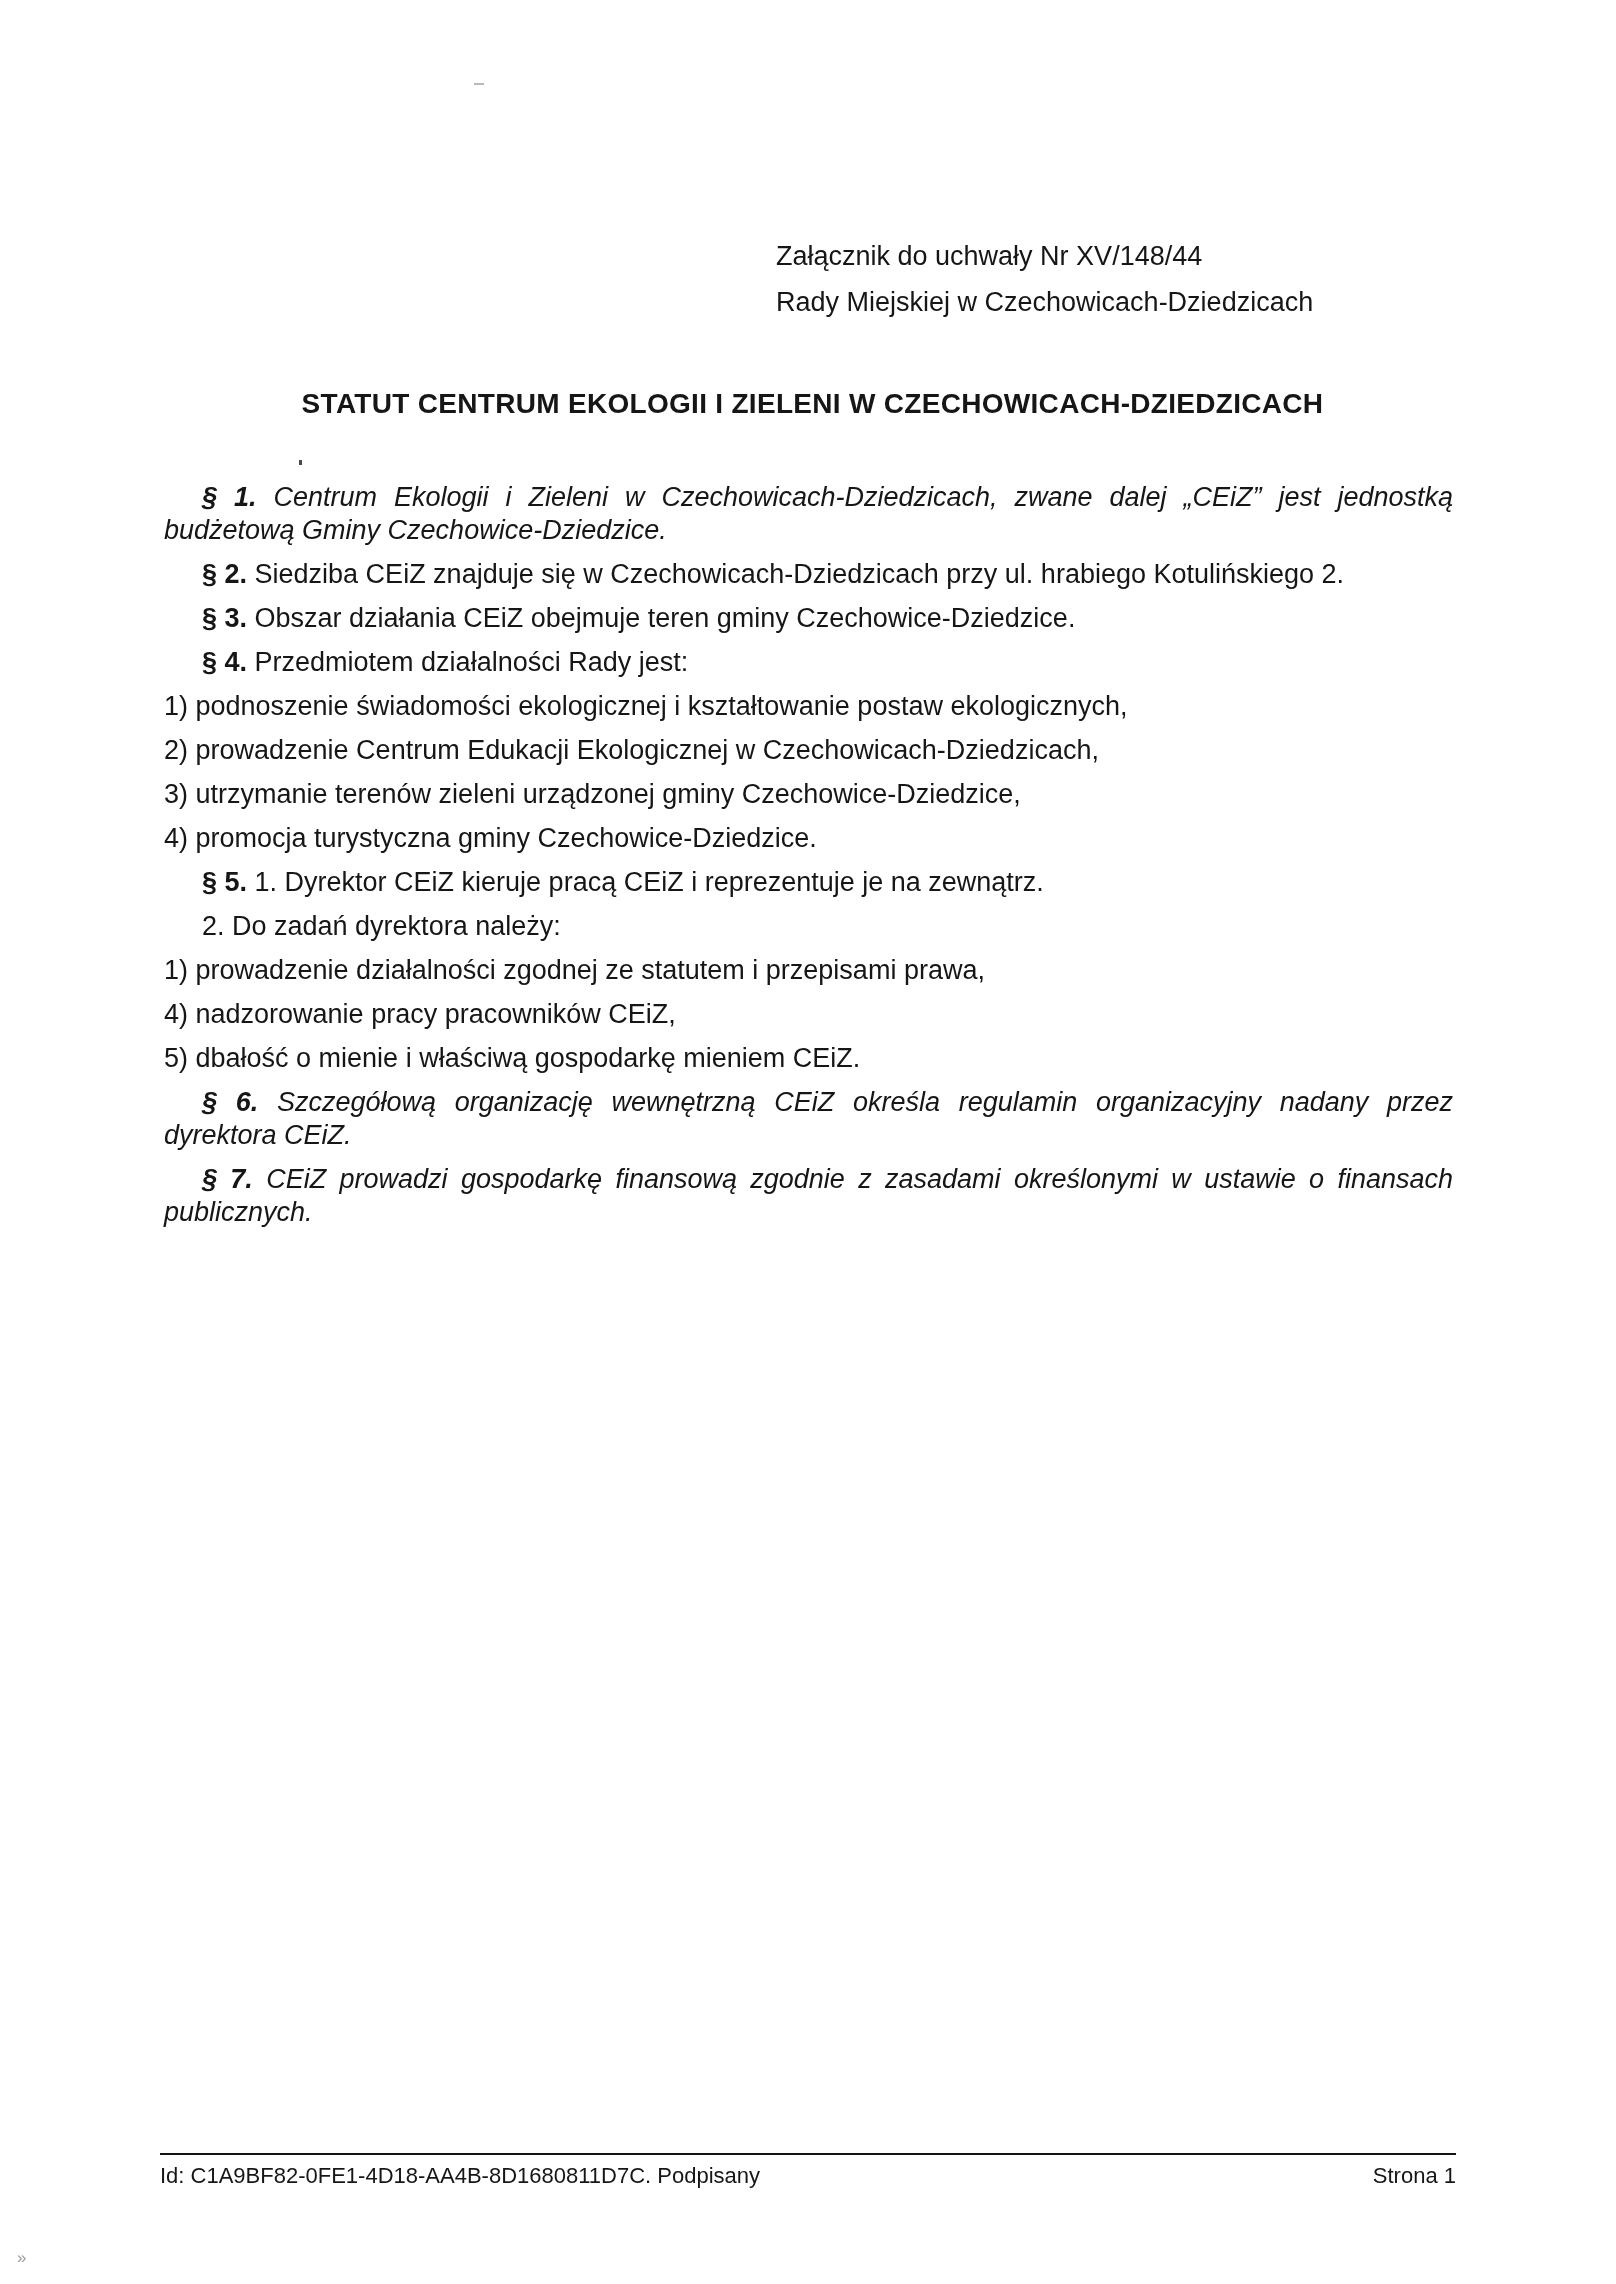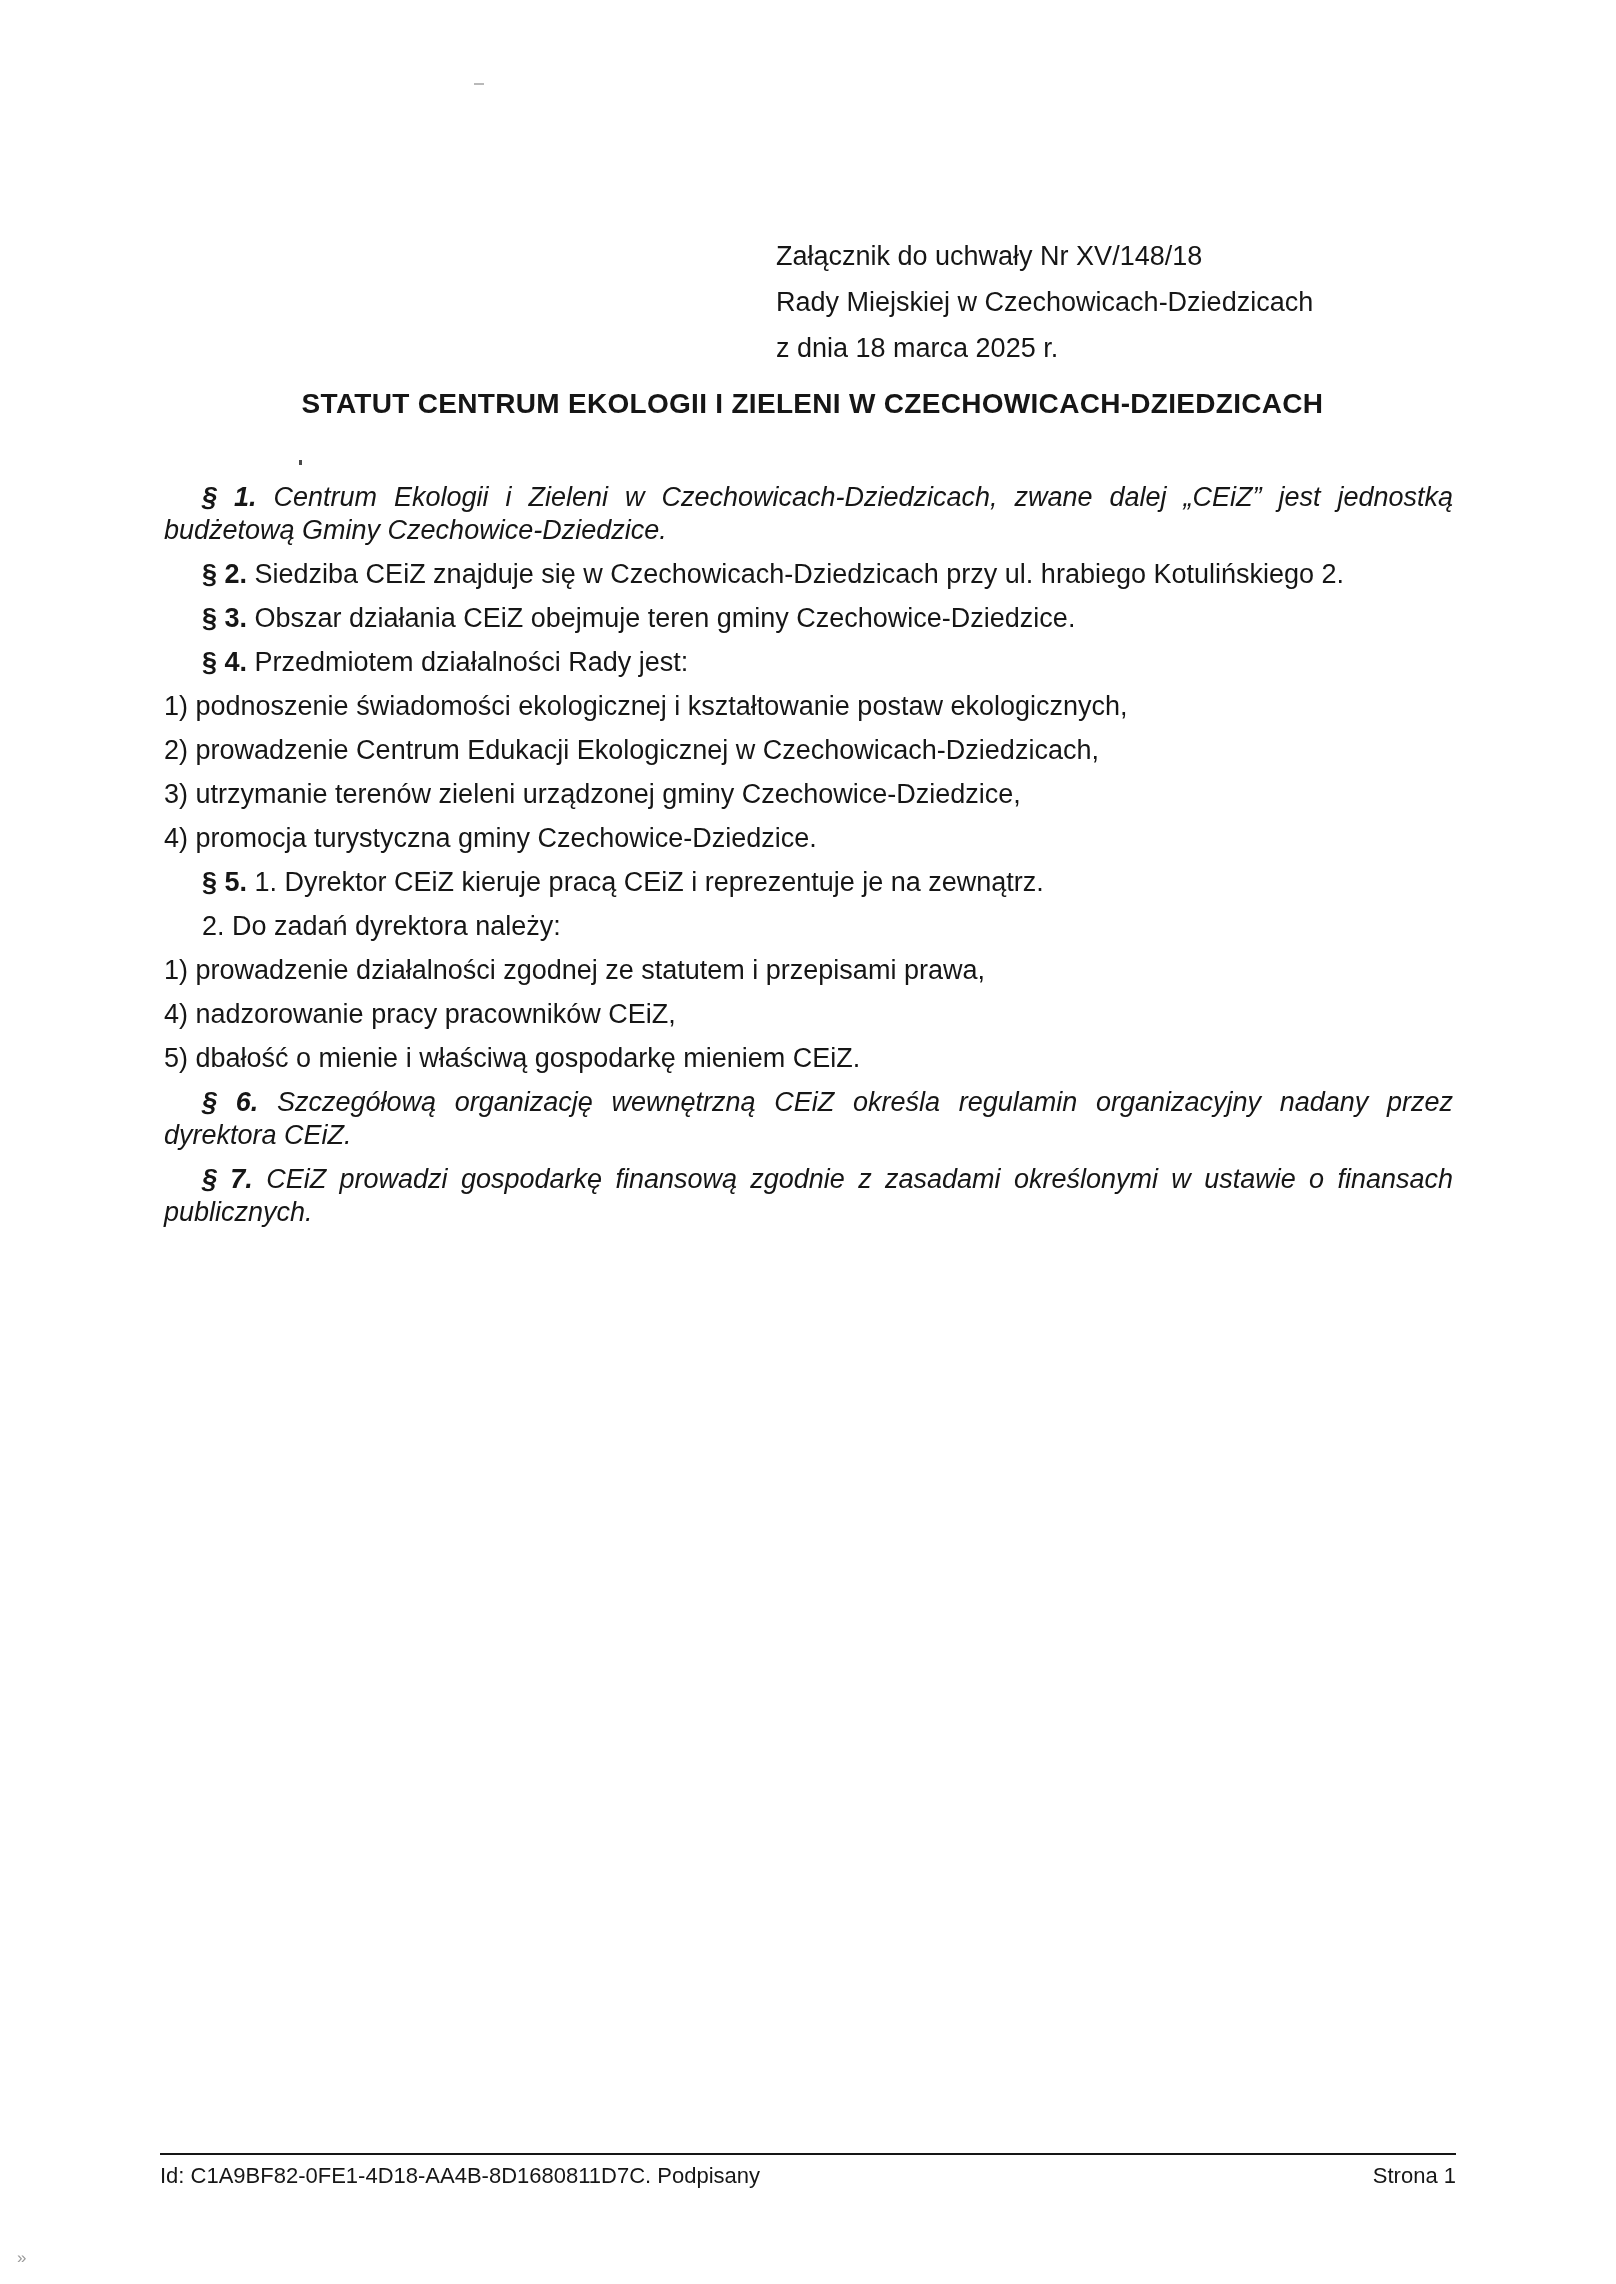--- a/index.html
+++ b/index.html
@@ -91,23 +91,22 @@
   }
 </style>
 </head>
 <body>
 
 <div class="page">
 
   <div class="artifact-dash"></div>
 
   <div class="attachment-header">
-    <div>Załącznik do uchwały Nr XV/148/18</div>
+    <div>Załącznik do uchwały Nr XV/148/44</div>
     <div>Rady Miejskiej w Czechowicach-Dziedzicach</div>
-    <div>z dnia 18 marca 2025 r.</div>
   </div>
 
   <div class="doc-title">STATUT CENTRUM EKOLOGII I ZIELENI W CZECHOWICACH-DZIEDZICACH</div>
 
   <div class="artifact-dot"></div>
 
   <div class="doc-body">
     <p class="para justify"><span class="lead">§ 1.</span><span> Centrum Ekologii i Zieleni w Czechowicach-Dziedzicach, zwane dalej „CEiZ” jest jednostką budżetową Gminy Czechowice-Dziedzice.</span></p>
     <p class="para"><span class="lead">§ 2.</span><span> Siedziba CEiZ znajduje się w Czechowicach-Dziedzicach przy ul. hrabiego Kotulińskiego 2.</span></p>
     <p class="para"><span class="lead">§ 3.</span><span> Obszar działania CEiZ obejmuje teren gminy Czechowice-Dziedzice.</span></p>

